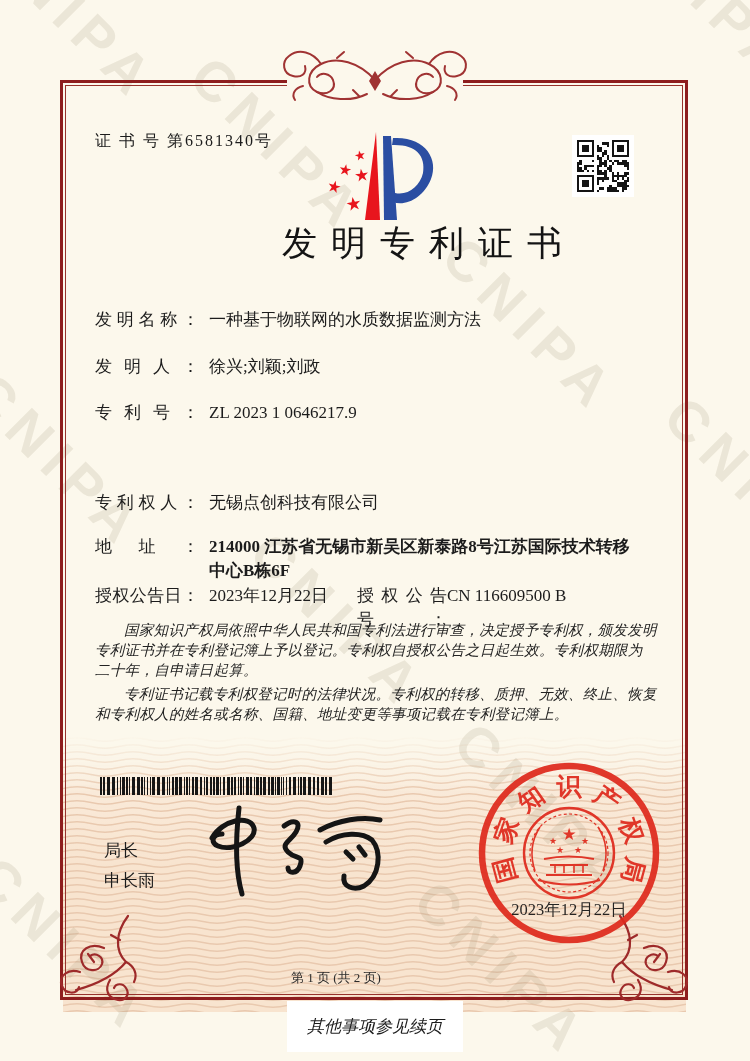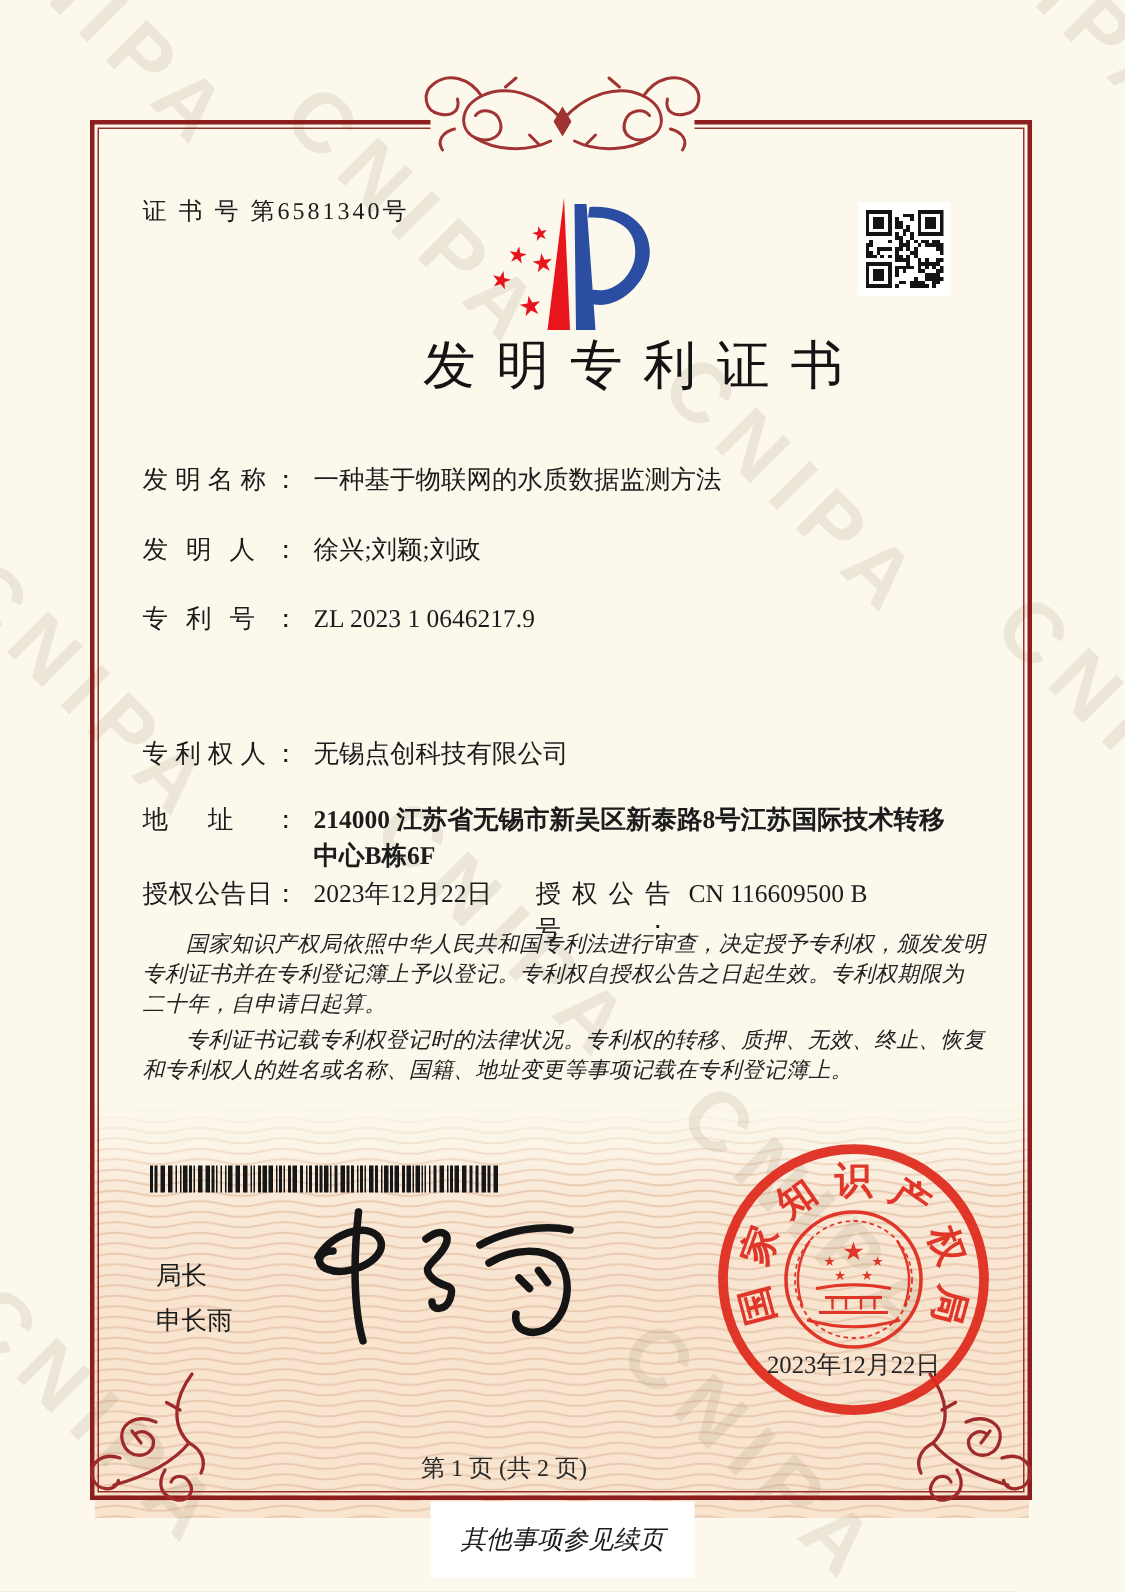--- a/index.html
+++ b/index.html
@@ -44,42 +44,42 @@
   .frow{left:95px;width:575px;font-size:17px;line-height:24px;}
   .flabel{display:inline-block;width:104px;text-align:justify;text-align-last:justify;
           vertical-align:top;}
   .fvalue{display:inline-block;margin-left:10px;vertical-align:top;max-width:450px;}
   #row-name{top:308px;} #row-inventor{top:355px;} #row-patno{top:401px;}
   #row-appdate{top:445px;} #row-owner{top:491px;} #row-addr{top:535px;}
   #row-addr .fvalue{width:424px;font-weight:bold;}
   #row-grant{top:584px;}
   #grant-no-pair{position:absolute;left:262px;top:0;}
   #grant-no-pair .flabel{width:90px;}
-  #grant-no-pair .fvalue{margin-left:12px;}
+  #grant-no-pair .fvalue{margin-left:0;}
 
   .para{left:95px;width:562px;font-size:14.5px;line-height:20px;font-style:italic;
         text-indent:2em;letter-spacing:.3px;color:#222;}
   #para1{top:620px;} #para2{top:684px;}
 
   #barcode{left:100px;top:777px;width:236px;height:18px;display:flex;align-items:stretch;}
   #barcode div{height:100%;background:#161616;flex:none;}
 
   #officer-title{left:104px;top:839px;font-family:"Liberation Sans","DejaVu Sans",sans-serif;
                  font-size:17px;}
   #officer-name{left:104px;top:869px;font-family:"Liberation Sans","DejaVu Sans",sans-serif;
                 font-size:17px;}
   #signature{left:192px;top:790px;}
 
   #seal{left:472px;top:756px;width:194px;height:194px;}
   #seal svg{display:block;width:100%;height:100%;}
   #seal-chars text{font-family:"Liberation Sans","DejaVu Sans",sans-serif;
                    font-size:25px;font-weight:bold;fill:#df2a1d;}
   #seal-date{font-size:16.5px;fill:#161616;font-family:"Liberation Serif",serif;}
 
-  #page-no{left:60px;top:969px;width:552px;text-align:center;font-size:16px;color:#2a2a2a;}
+  #page-no{left:60px;top:969px;width:552px;text-align:center;font-size:13px;color:#2a2a2a;}
   #cont-note{left:375px;top:1001px;transform:translateX(-50%);background:#fff;
              padding:14px 20px;font-size:17px;font-style:italic;white-space:nowrap;}
 </style>
 </head>
 <body>
 
 <div id="page">
 
   <span class="wm wm1">CNIPA</span>
   <span class="wm wm2">CNIPA</span>

